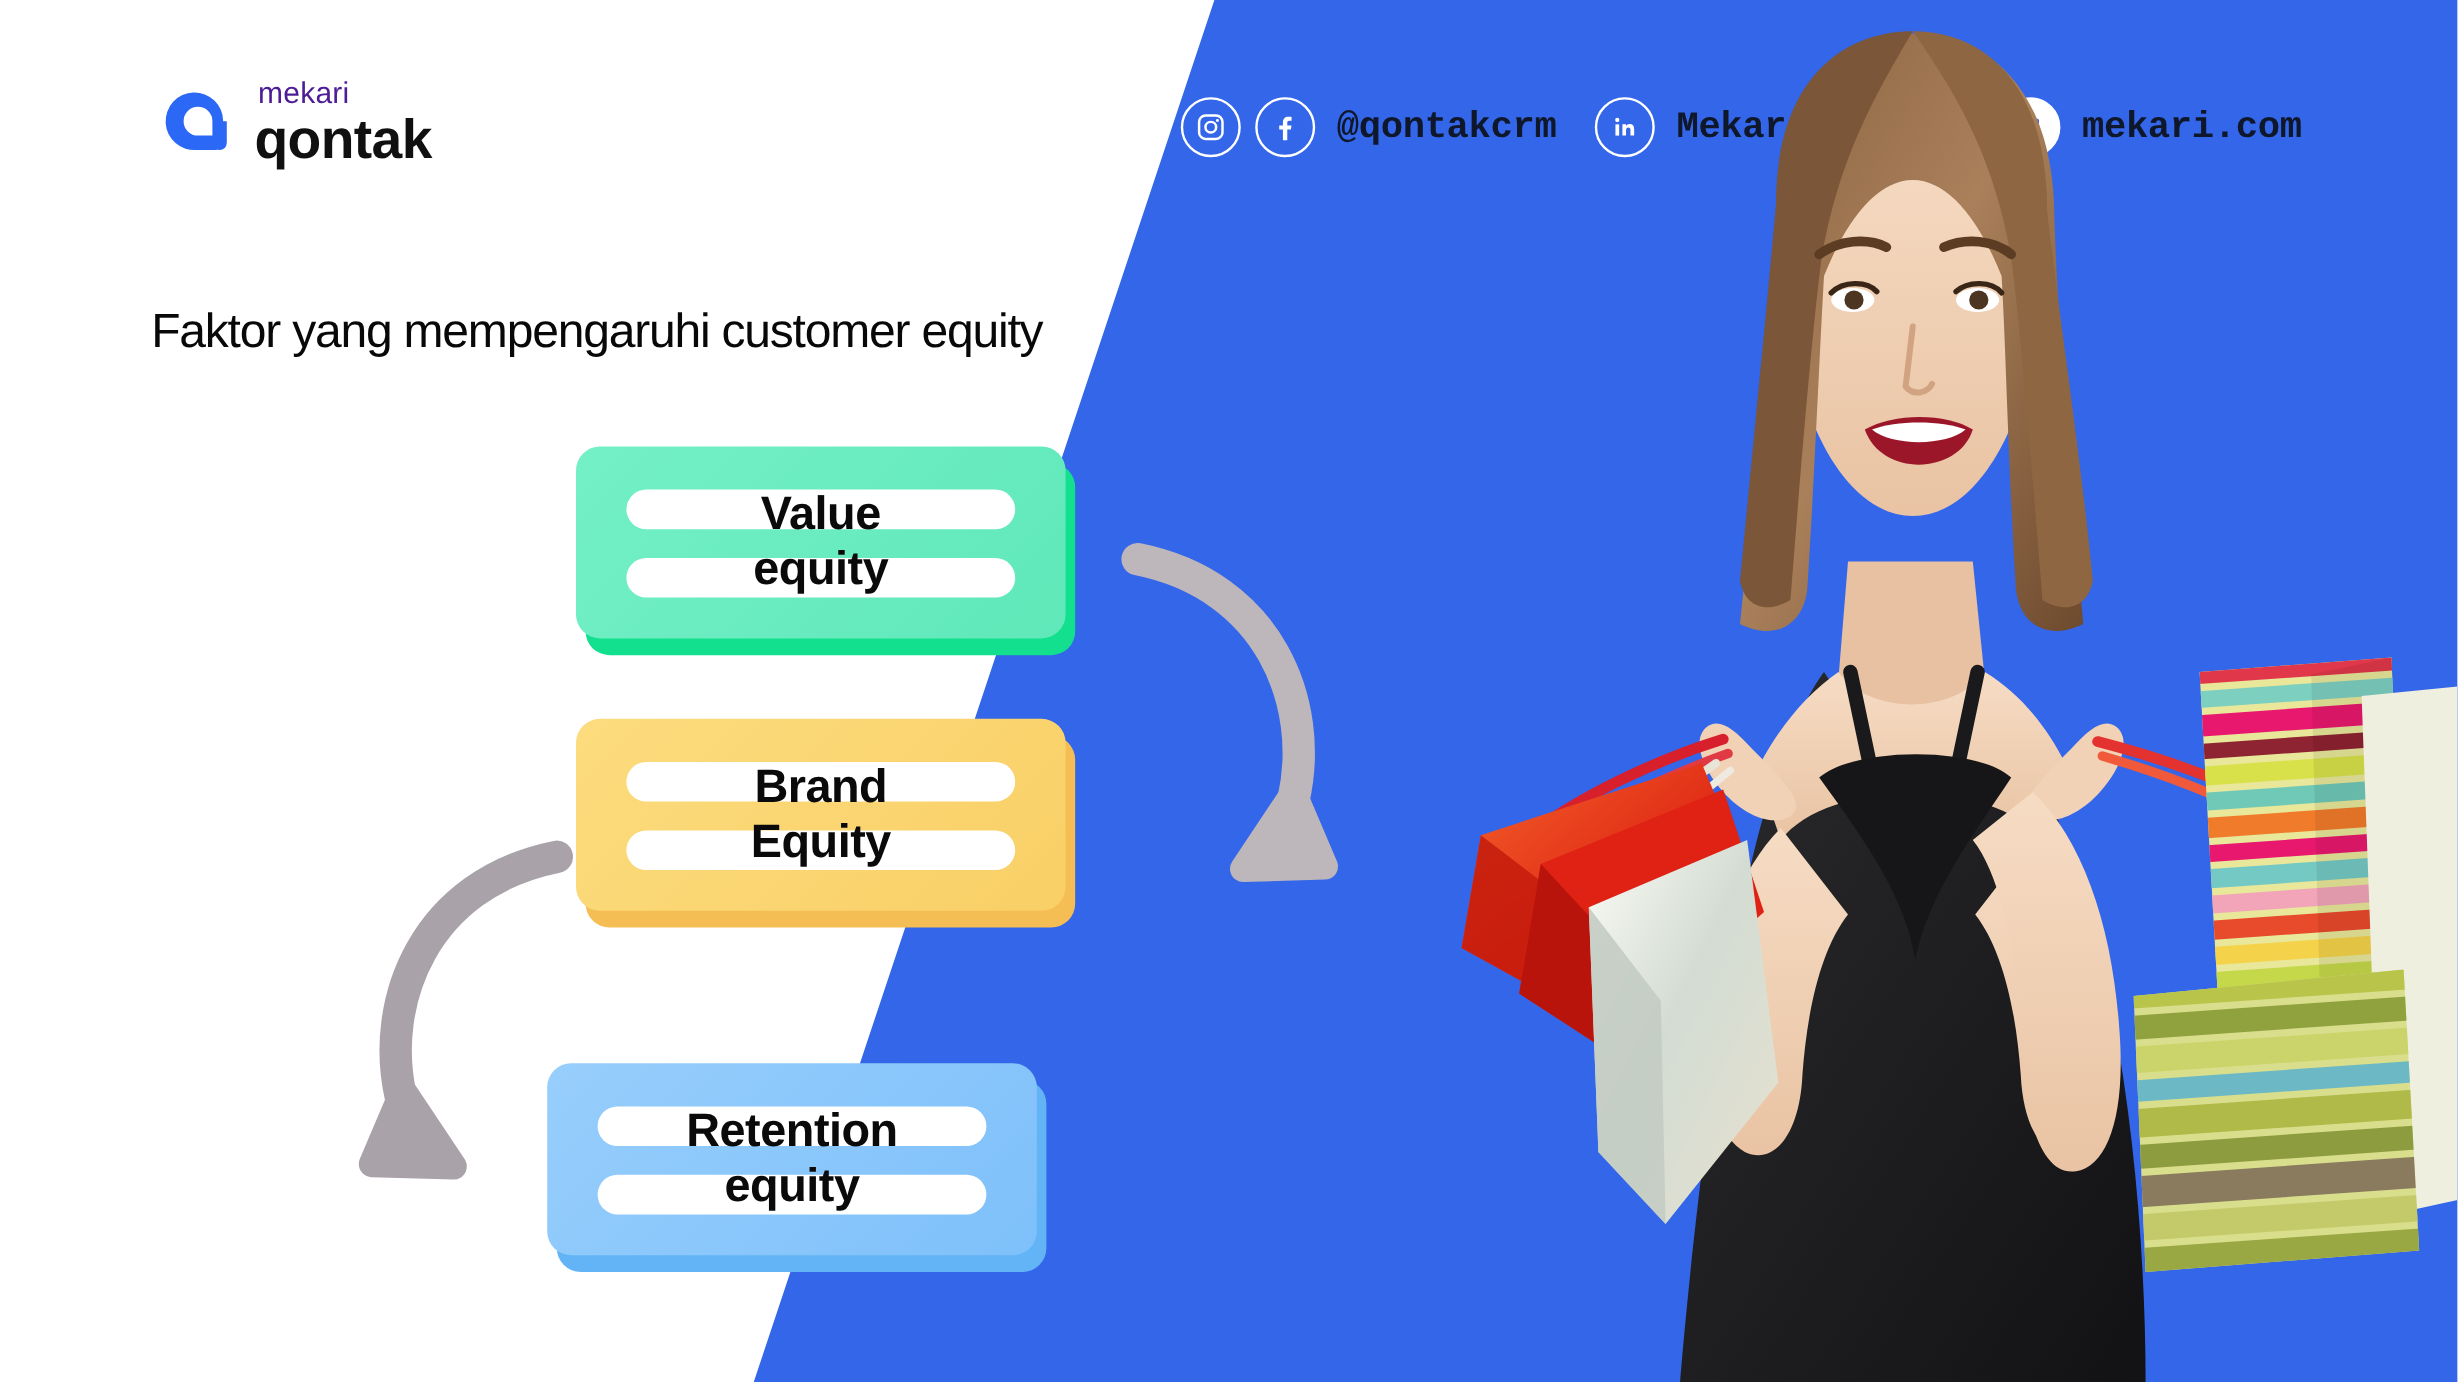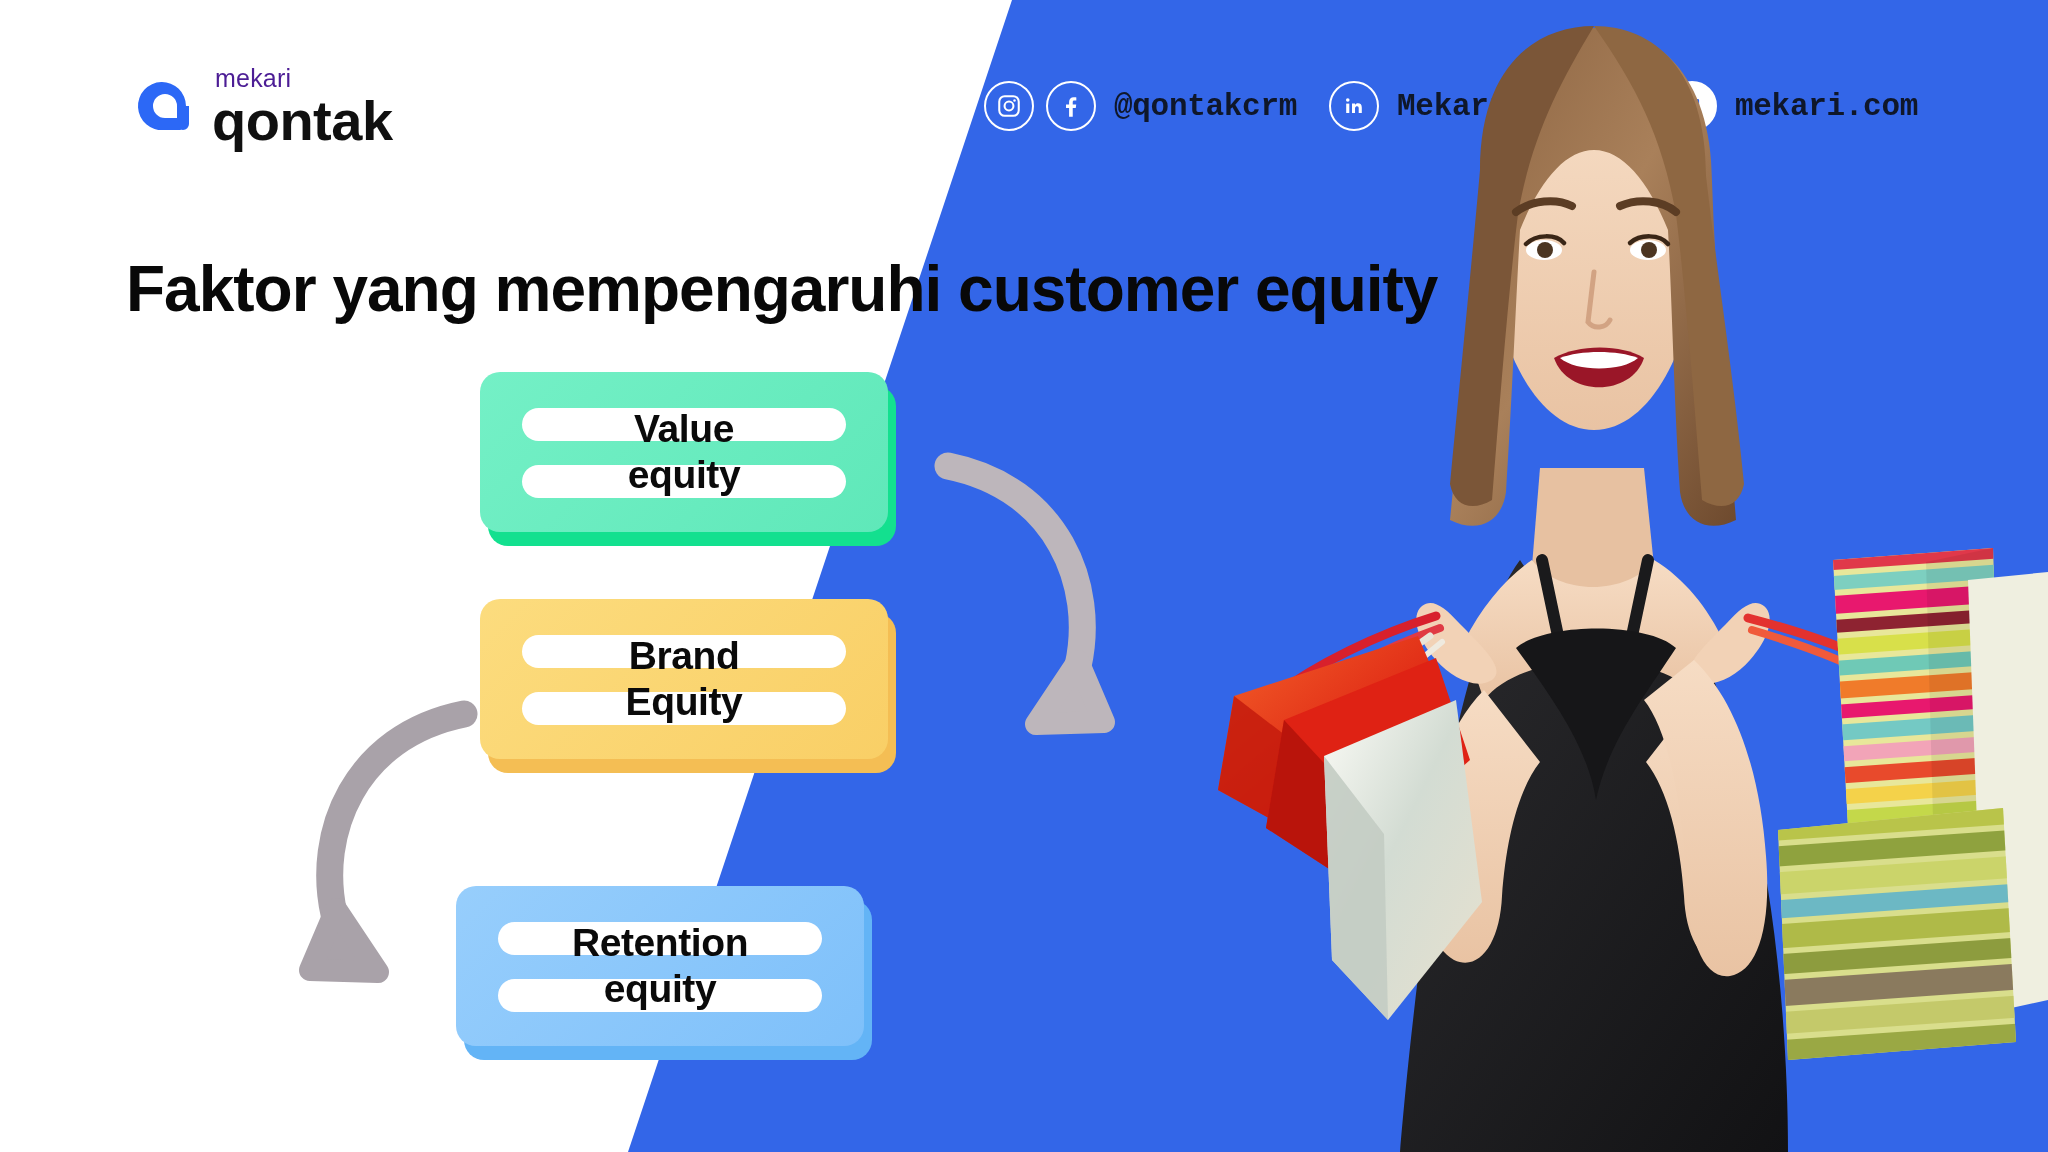--- a/index.html
+++ b/index.html
@@ -16,40 +16,40 @@
     position:absolute;top:0;left:0;width:2048px;height:1152px;
     background:#3366E8;
     clip-path:polygon(1012px 0px, 2048px 0px, 2048px 1152px, 628px 1152px);
   }
 
   
   .logo{position:absolute;left:134px;top:66px;display:flex;align-items:center;gap:14px;}
   .logo-mark{width:64px;height:64px;position:relative;flex:0 0 auto;}
   .logo-words{display:flex;flex-direction:column;justify-content:center;line-height:1;}
   .logo-mekari{font-size:25px;font-weight:400;color:#4c1d95;letter-spacing:.2px;margin-left:3px;}
-  .logo-qontak{font-size:56px;font-weight:700;color:#101010;letter-spacing:-.5px;margin-top:2px;}
+  .logo-qontak{font-size:46px;font-weight:700;color:#101010;letter-spacing:-.5px;margin-top:2px;}
 
   
   .social-bar{position:absolute;top:76px;left:984px;height:60px;display:flex;align-items:center;}
   .soc-icon{
     width:46px;height:46px;border-radius:50%;border:2.4px solid #ffffff;
     display:flex;align-items:center;justify-content:center;flex:0 0 auto;
   }
   .soc-icon.filled{background:#ffffff;border-color:#ffffff;}
   .soc-icon + .soc-icon{margin-left:12px;}
   .soc-label{
     color:#0f172a;font-size:31px;font-weight:700;letter-spacing:-.3px;
     margin-left:18px;white-space:nowrap;font-family:Liberation Mono, monospace;
   }
   .soc-gap{width:32px;flex:0 0 auto;}
 
   
   .headline{
     position:absolute;left:126px;top:254px;width:1560px;
-    font-size:64px;font-weight:700;color:#080808;letter-spacing:-1px;
+    font-size:40px;font-weight:400;color:#080808;letter-spacing:-1px;
     white-space:nowrap;line-height:1.1;
   }
 
   
   .card-wrap{position:absolute;width:408px;height:160px;}
   .card-shadow{
     position:absolute;left:8px;top:14px;width:408px;height:160px;border-radius:20px;
   }
   .card-face{
     position:absolute;left:0;top:0;width:408px;height:160px;border-radius:20px;

